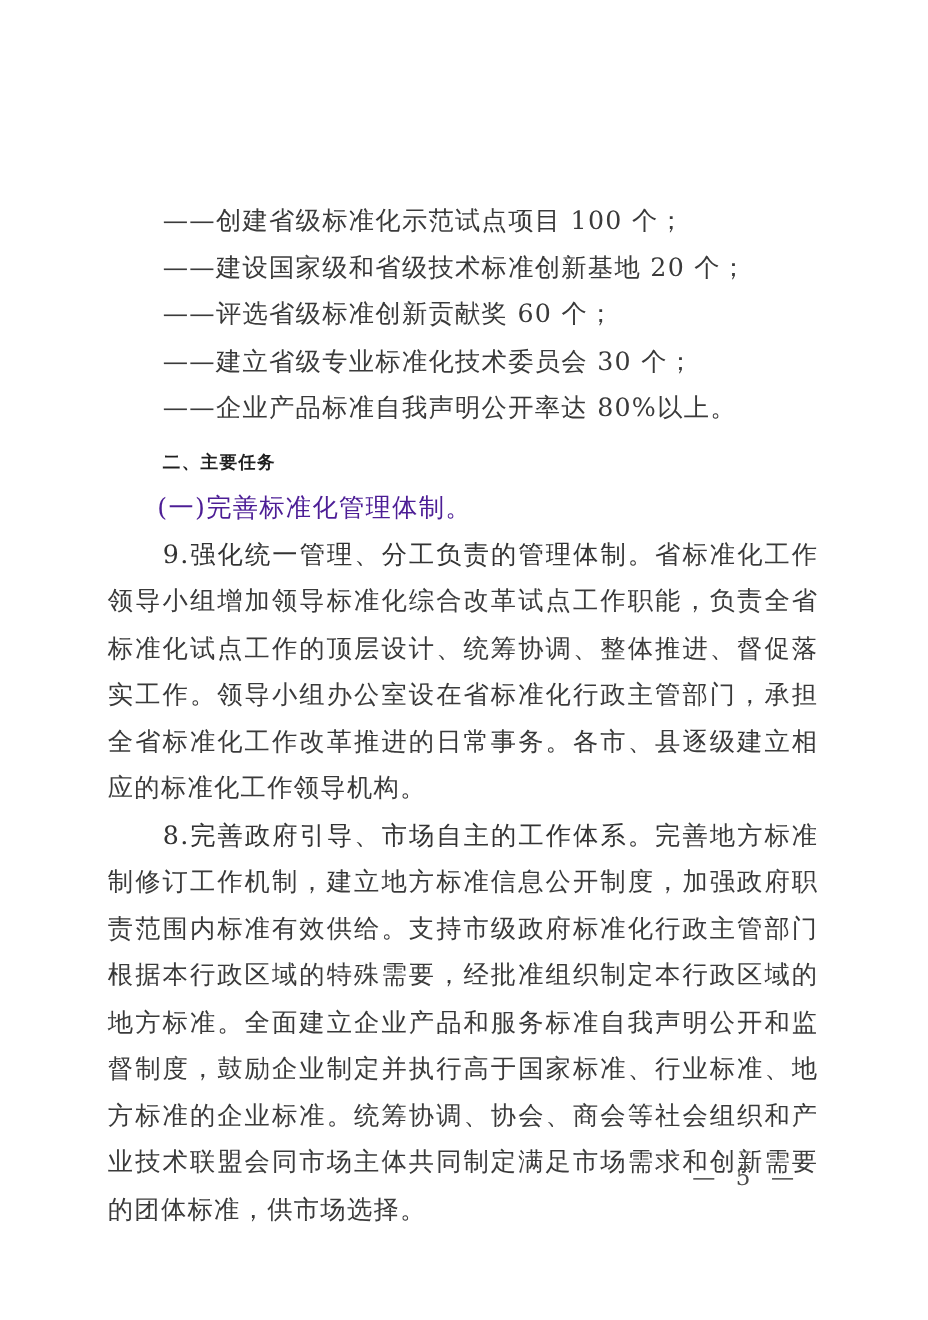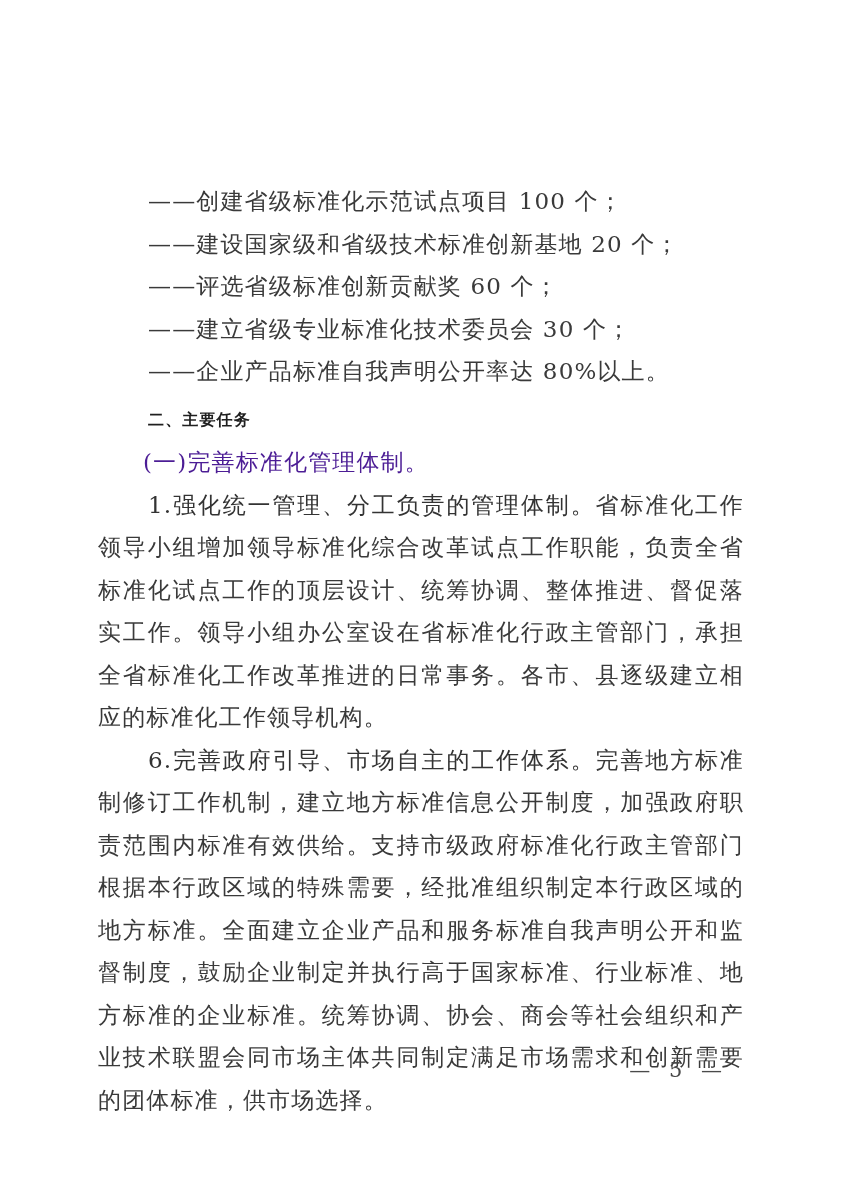--- a/index.html
+++ b/index.html
@@ -74,20 +74,20 @@
     <p class="bullet-line">——创建省级标准化示范试点项目 100 个；</p>
     <p class="bullet-line">——建设国家级和省级技术标准创新基地 20 个；</p>
     <p class="bullet-line">——评选省级标准创新贡献奖 60 个；</p>
     <p class="bullet-line">——建立省级专业标准化技术委员会 30 个；</p>
     <p class="bullet-line">——企业产品标准自我声明公开率达 80%以上。</p>
 
     <p class="section-heading">二、主要任务</p>
 
     <p class="subsection-heading">(一)完善标准化管理体制。</p>
 
-    <p class="indent para"><span class="lead">1.强化统一管理、分工负责的管理体制。</span><span>省标准化工作领导小组增加领导标准化综合改革试点工作职能，负责全省标准化试点工作的顶层设计、统筹协调、整体推进、督促落实工作。领导小组办公室设在省标准化行政主管部门，承担全省标准化工作改革推进的日常事务。各市、县逐级建立相应的标准化工作领导机构。</span></p>
+    <p class="indent para"><span class="lead">9.强化统一管理、分工负责的管理体制。</span><span>省标准化工作领导小组增加领导标准化综合改革试点工作职能，负责全省标准化试点工作的顶层设计、统筹协调、整体推进、督促落实工作。领导小组办公室设在省标准化行政主管部门，承担全省标准化工作改革推进的日常事务。各市、县逐级建立相应的标准化工作领导机构。</span></p>
 
-    <p class="indent para"><span class="lead">6.完善政府引导、市场自主的工作体系。</span><span>完善地方标准制修订工作机制，建立地方标准信息公开制度，加强政府职责范围内标准有效供给。支持市级政府标准化行政主管部门根据本行政区域的特殊需要，经批准组织制定本行政区域的地方标准。全面建立企业产品和服务标准自我声明公开和监督制度，鼓励企业制定并执行高于国家标准、行业标准、地方标准的企业标准。统筹协调、协会、商会等社会组织和产业技术联盟会同市场主体共同制定满足市场需求和创新需要的团体标准，供市场选择。</span></p>
+    <p class="indent para"><span class="lead">8.完善政府引导、市场自主的工作体系。</span><span>完善地方标准制修订工作机制，建立地方标准信息公开制度，加强政府职责范围内标准有效供给。支持市级政府标准化行政主管部门根据本行政区域的特殊需要，经批准组织制定本行政区域的地方标准。全面建立企业产品和服务标准自我声明公开和监督制度，鼓励企业制定并执行高于国家标准、行业标准、地方标准的企业标准。统筹协调、协会、商会等社会组织和产业技术联盟会同市场主体共同制定满足市场需求和创新需要的团体标准，供市场选择。</span></p>
 
   </div>
 
   <div class="footer-pageno">— 5 —</div>
 </div>
 
 </body></html>

